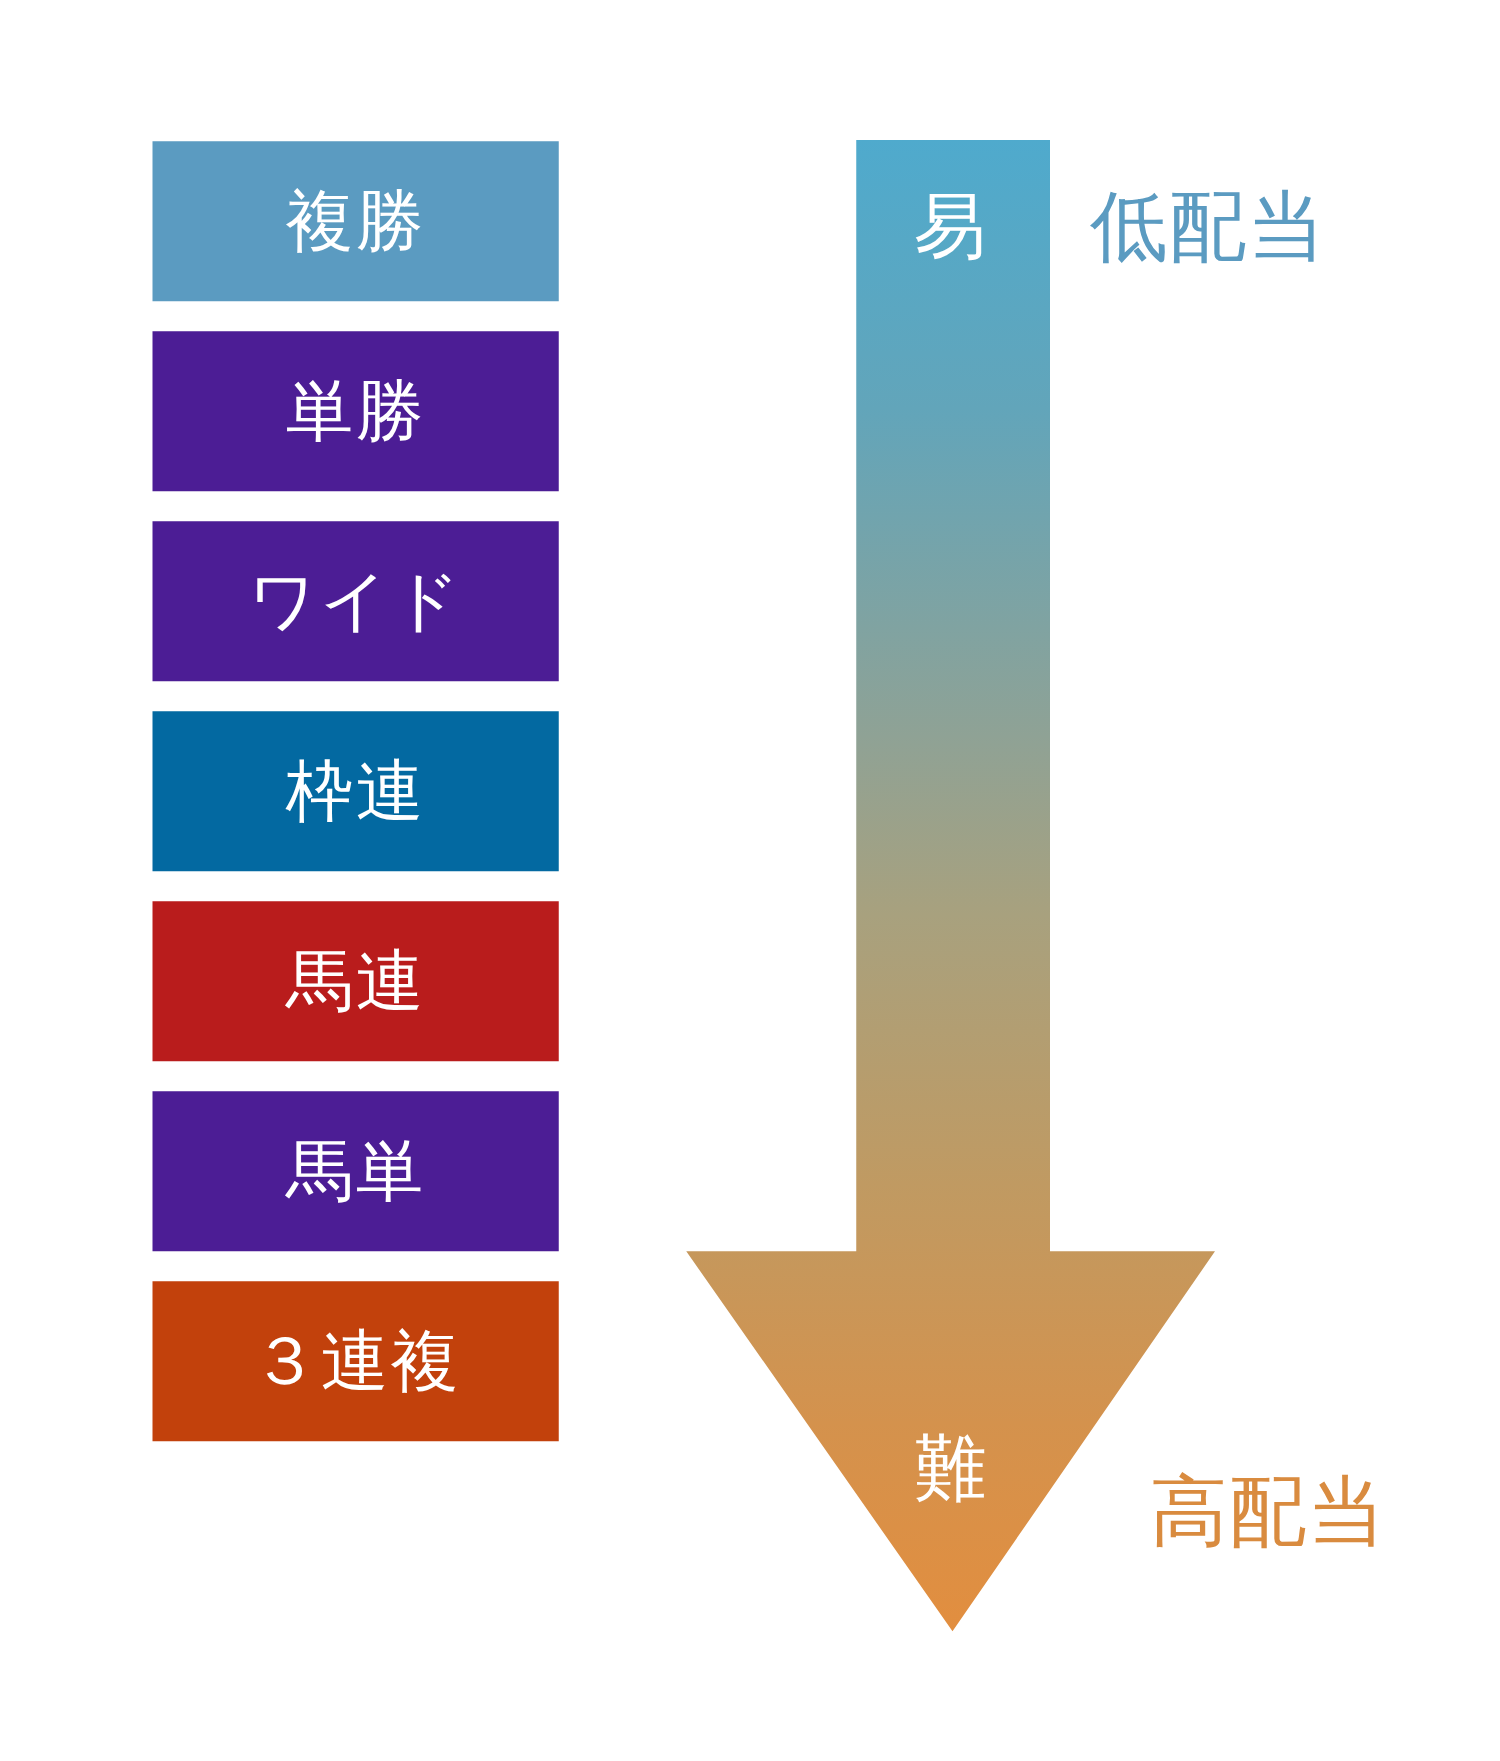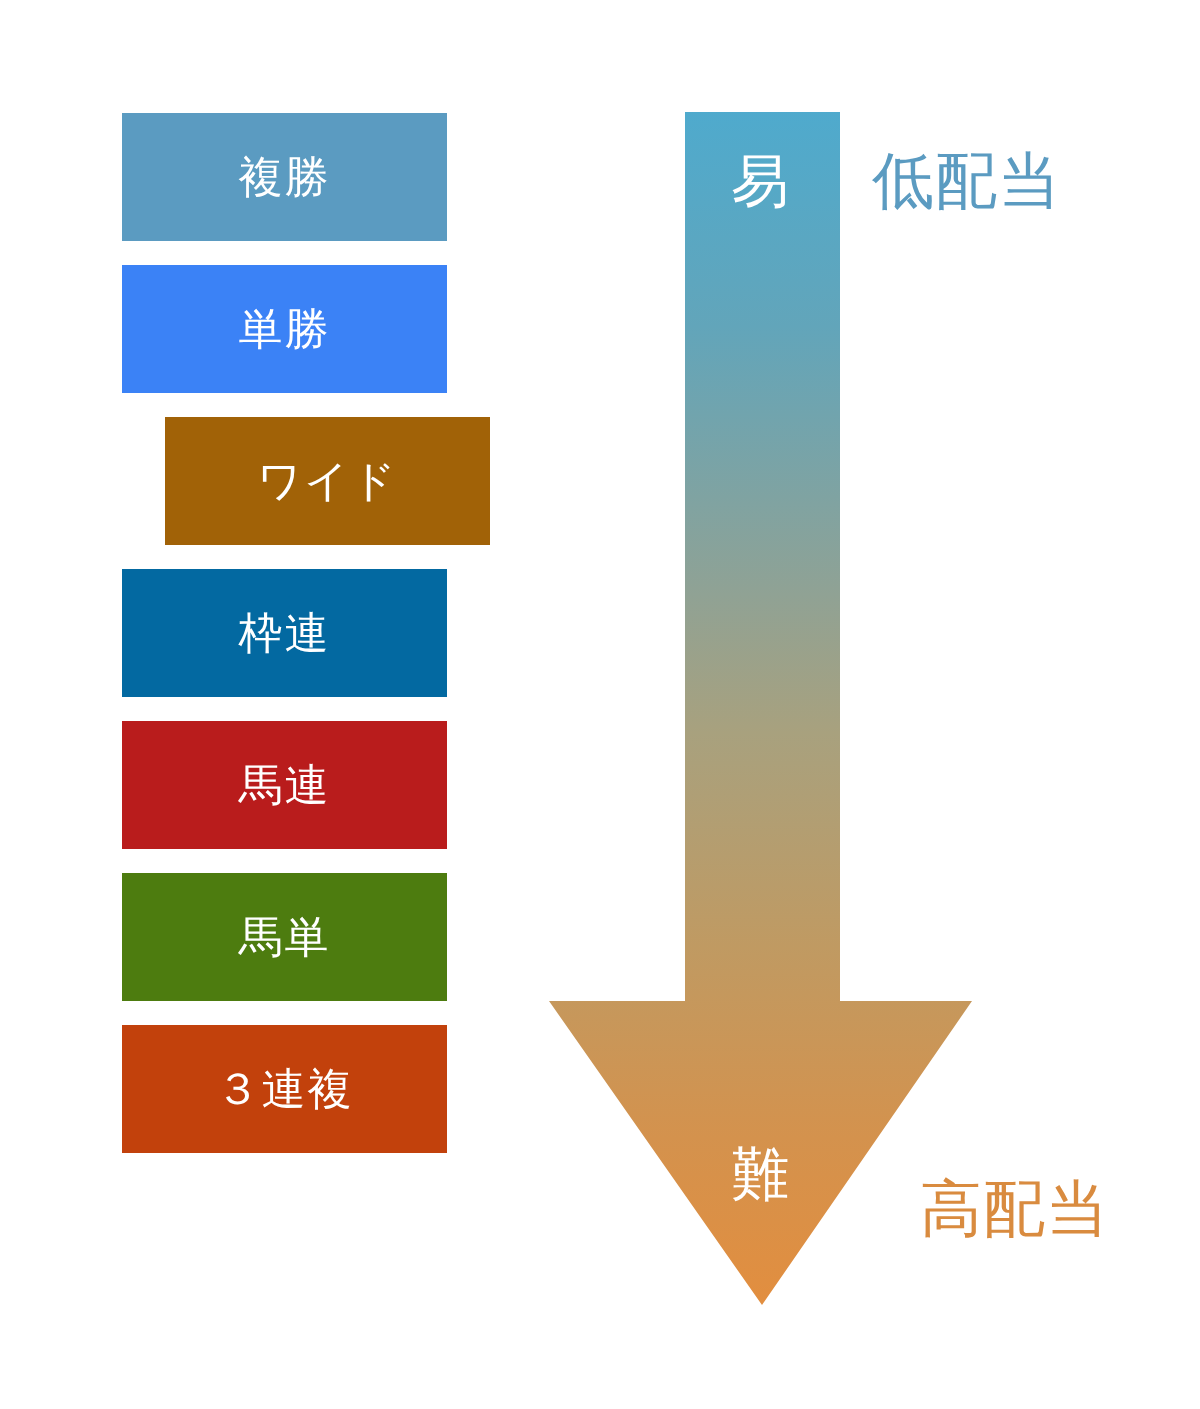--- a/index.html
+++ b/index.html
@@ -29,21 +29,21 @@
     width: 325px;
     height: 128px;
     margin-bottom: 24px;
     display: flex;
     align-items: center;
     justify-content: center;
     box-sizing: border-box;
   }
   .bet-bar-label {
     color: #ffffff;
-    font-size: 44px;
+    font-size: 54px;
     line-height: 1;
     letter-spacing: 2px;
     font-weight: 400;
     white-space: nowrap;
     text-align: center;
   }
 
   
   #gradient-arrow {
     position: absolute;
@@ -97,37 +97,37 @@
 <body>
 
 <div id="canvas">
 
   <div id="bet-type-list">
 
     <div class="bet-bar" style="background-color: rgb(91, 155, 193);">
       <span class="bet-bar-label">複勝</span>
     </div>
 
-    <div class="bet-bar" style="background-color: #3b82f6;">
+    <div class="bet-bar" style="background-color: #4c1d95;">
       <span class="bet-bar-label">単勝</span>
     </div>
 
-    <div class="bet-bar" style="background-color: #a16207; margin-left: 43px;">
+    <div class="bet-bar" style="background-color: #4c1d95;">
       <span class="bet-bar-label">ワイド</span>
     </div>
 
     <div class="bet-bar" style="background-color: #0369a1;">
       <span class="bet-bar-label">枠連</span>
     </div>
 
     <div class="bet-bar" style="background-color: #b91c1c;">
       <span class="bet-bar-label">馬連</span>
     </div>
 
-    <div class="bet-bar" style="background-color: #4d7c0f;">
+    <div class="bet-bar" style="background-color: #4c1d95;">
       <span class="bet-bar-label">馬単</span>
     </div>
 
     <div class="bet-bar" style="background-color: #c2410c;">
       <span class="bet-bar-label">３連複</span>
     </div>
 
 
   </div>
 

